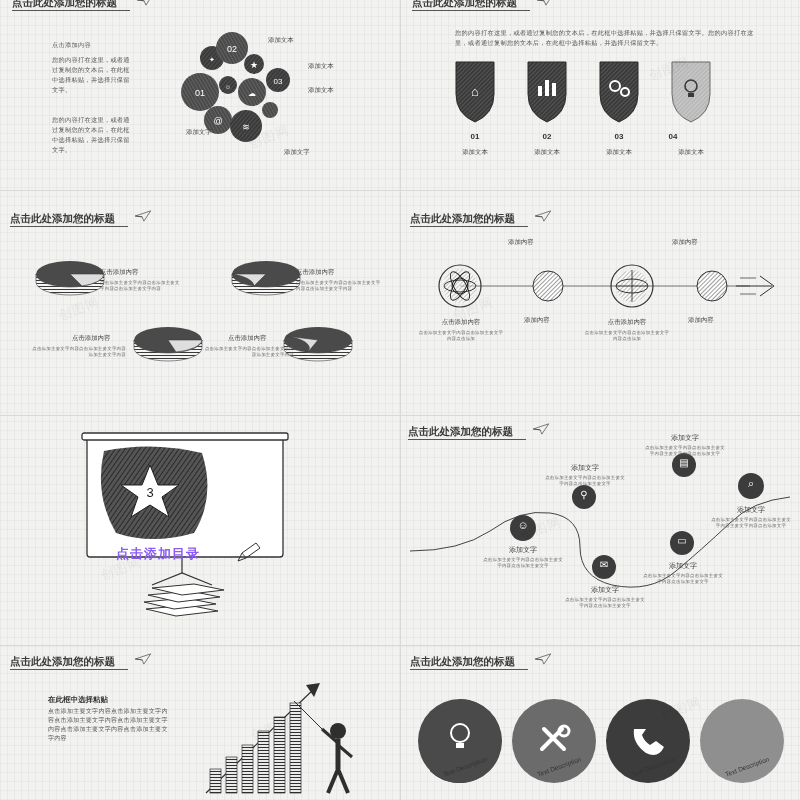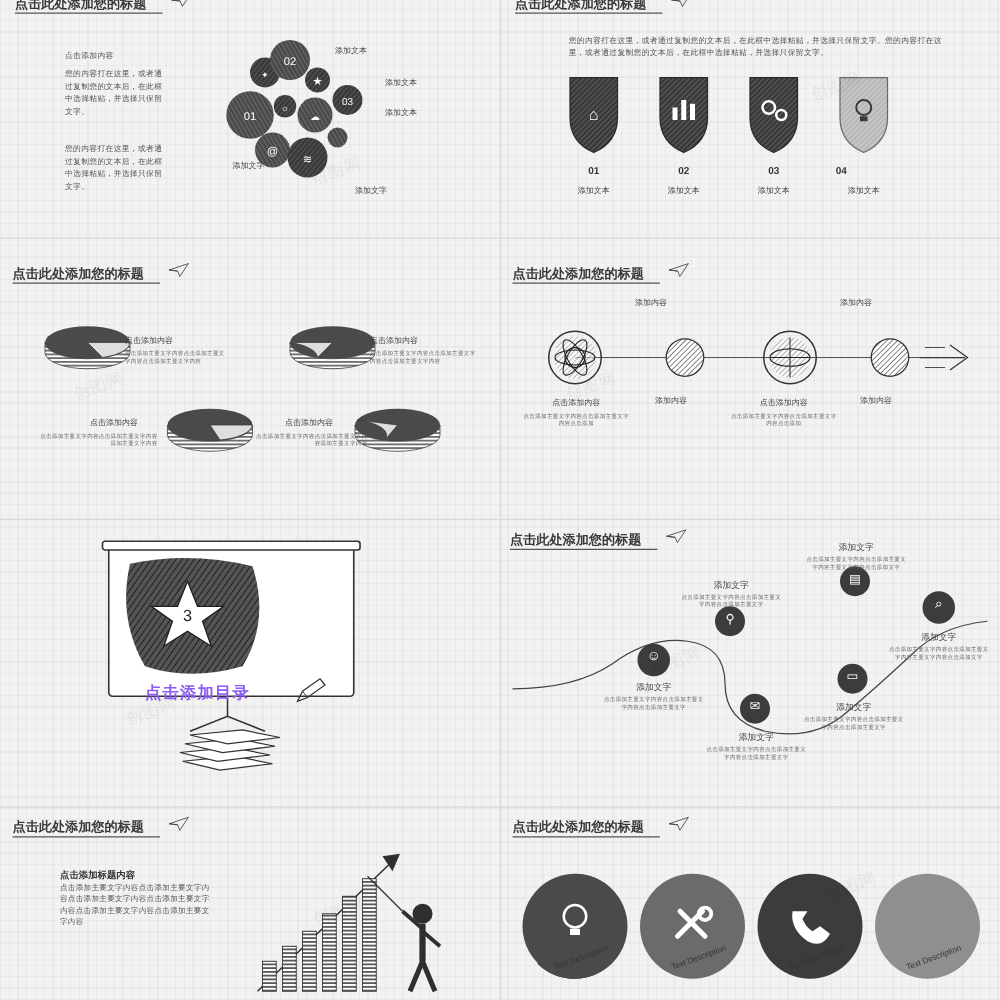--- a/index.html
+++ b/index.html
@@ -382,21 +382,21 @@
   </div>
 
   <div class="slide">
     <div class="title" style="left:10px;top:10px;">点击此处添加您的标题</div>
     <div class="underline" style="left:10px;top:24px;width:118px;"></div>
     <svg class="plane" style="left:134px;top:8px;" viewBox="0 0 20 14">
       <path d="M1 7 L19 1 L11 13 L9 8 Z" fill="none" stroke="#444" stroke-width="0.8"></path>
       <path d="M1 7 L9 8" fill="none" stroke="#444" stroke-width="0.8"></path>
     </svg>
 
-    <div style="position:absolute;left:48px;top:50px;font-size:7.5px;font-weight:bold;color:#333;">点击添加标题内容</div>
+    <div style="position:absolute;left:48px;top:50px;font-size:7.5px;font-weight:bold;color:#333;">在此框中选择粘贴</div>
     <div class="body-text" style="left:48px;top:62px;width:120px;font-size:6px;line-height:9px;">点击添加主要文字内容点击添加主要文字内容点击添加主要文字内容点击添加主要文字内容点击添加主要文字内容点击添加主要文字内容</div>
 
     <svg style="position:absolute;left:196px;top:32px;" width="200" height="124">
       <defs>
         <pattern id="bar-h" patternUnits="userSpaceOnUse" width="3" height="3">
           <rect width="3" height="3" fill="#fff"></rect>
           <line x1="0" y1="1.5" x2="3" y2="1.5" stroke="#2f2f2f" stroke-width="1.2"></line>
         </pattern>
       </defs>
       <path d="M10 116 L120 10" stroke="#2f2f2f" stroke-width="1.2" fill="none"></path>

